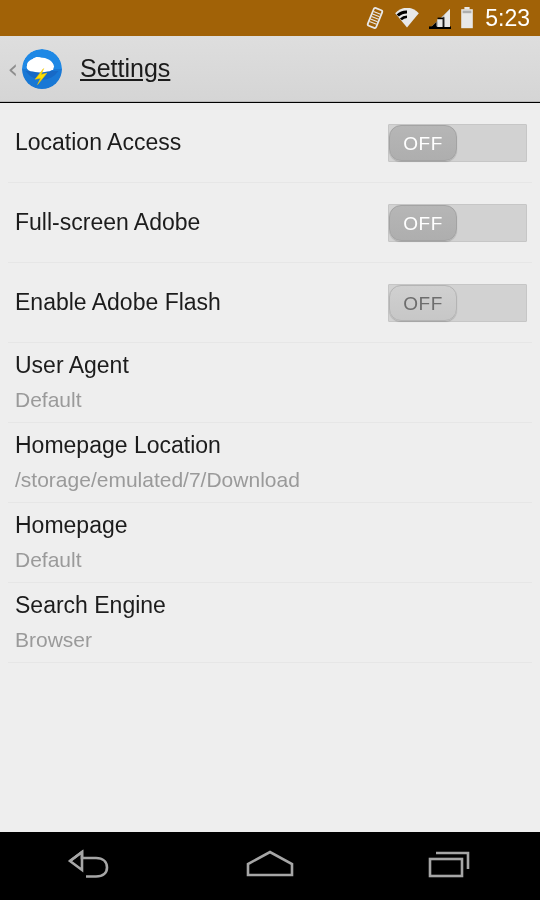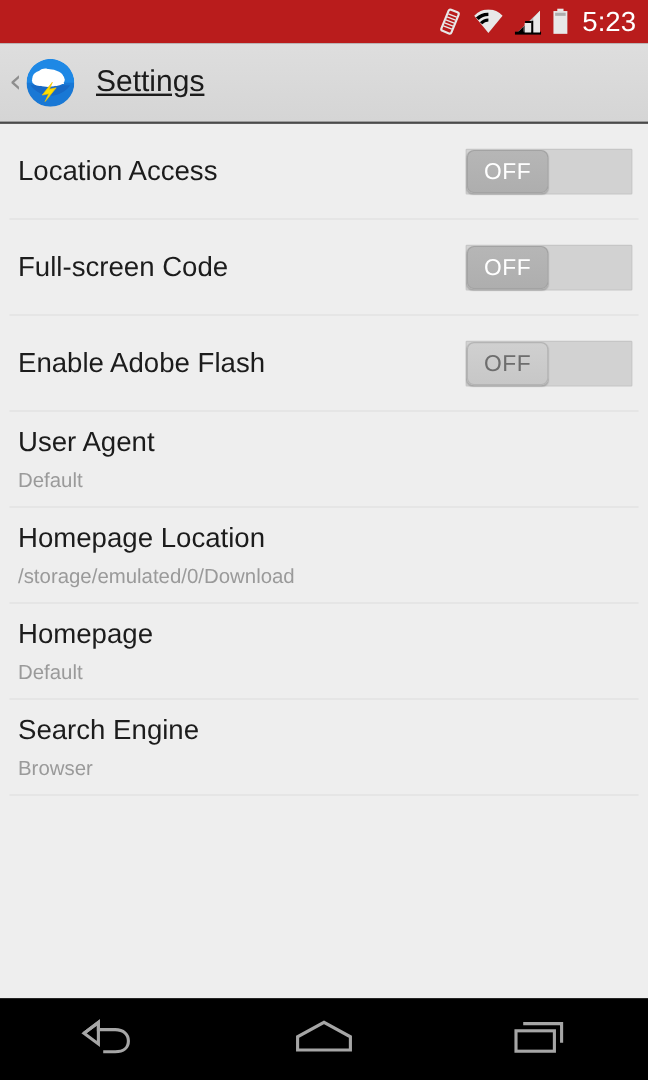--- a/index.html
+++ b/index.html
@@ -18,21 +18,21 @@
     height: 900px;
     background: #000;
   }
 
   
   #status-bar {
     position: absolute;
     top: 0; left: 0;
     width: 540px;
     height: 36px;
-    background: #b91c1c;
+    background: #a16207;
     display: flex;
     align-items: center;
     justify-content: flex-end;
     padding-right: 10px;
   }
   .sb-icon {
     display: flex;
     align-items: center;
     justify-content: center;
     margin-left: 9px;
@@ -108,21 +108,21 @@
     justify-content: center;
     min-width: 0;
   }
   .row-title {
     font-size: 23px;
     color: #1c1c1c;
     line-height: 1.18;
     white-space: nowrap;
   }
   .row-sub {
-    font-size: 17px;
+    font-size: 21px;
     color: #9a9a9a;
     line-height: 1.25;
     margin-top: 8px;
     white-space: nowrap;
   }
   .divider {
     position: absolute;
     left: 8px;
     right: 8px;
     bottom: 0;
@@ -141,21 +141,21 @@
     border: 1px solid #c6c6c6;
     border-radius: 1px;
   }
   .switch .thumb {
     position: absolute;
     left: 0; top: 0;
     width: 68px;
     height: 36px;
     background: linear-gradient(#b6b6b6, #aeaeae);
     border: 1px solid #a3a3a3;
-    border-radius: 6px;
+    border-radius: 12px;
     display: flex;
     align-items: center;
     justify-content: center;
     box-shadow: 0 1px 1px rgba(0,0,0,0.18);
   }
   .switch .thumb span {
     font-size: 19px;
     color: #ffffff;
     letter-spacing: 0.5px;
     line-height: 1;
@@ -275,21 +275,21 @@
       <div class="switch">
         <div class="thumb">
           <span>OFF</span>
         </div>
       </div>
       <div class="divider"></div>
     </div>
 
     <div class="row">
       <div class="row-texts">
-        <div class="row-title">Full-screen Code</div>
+        <div class="row-title">Full-screen Adobe</div>
       </div>
       <div class="switch">
         <div class="thumb">
           <span>OFF</span>
         </div>
       </div>
       <div class="divider"></div>
     </div>
 
     <div class="row">
@@ -308,21 +308,21 @@
       <div class="row-texts">
         <div class="row-title">User Agent</div>
         <div class="row-sub">Default</div>
       </div>
       <div class="divider"></div>
     </div>
 
     <div class="row">
       <div class="row-texts">
         <div class="row-title">Homepage Location</div>
-        <div class="row-sub">/storage/emulated/0/Download</div>
+        <div class="row-sub">/storage/emulated/7/Download</div>
       </div>
       <div class="divider"></div>
     </div>
 
     <div class="row">
       <div class="row-texts">
         <div class="row-title">Homepage</div>
         <div class="row-sub">Default</div>
       </div>
       <div class="divider"></div>

